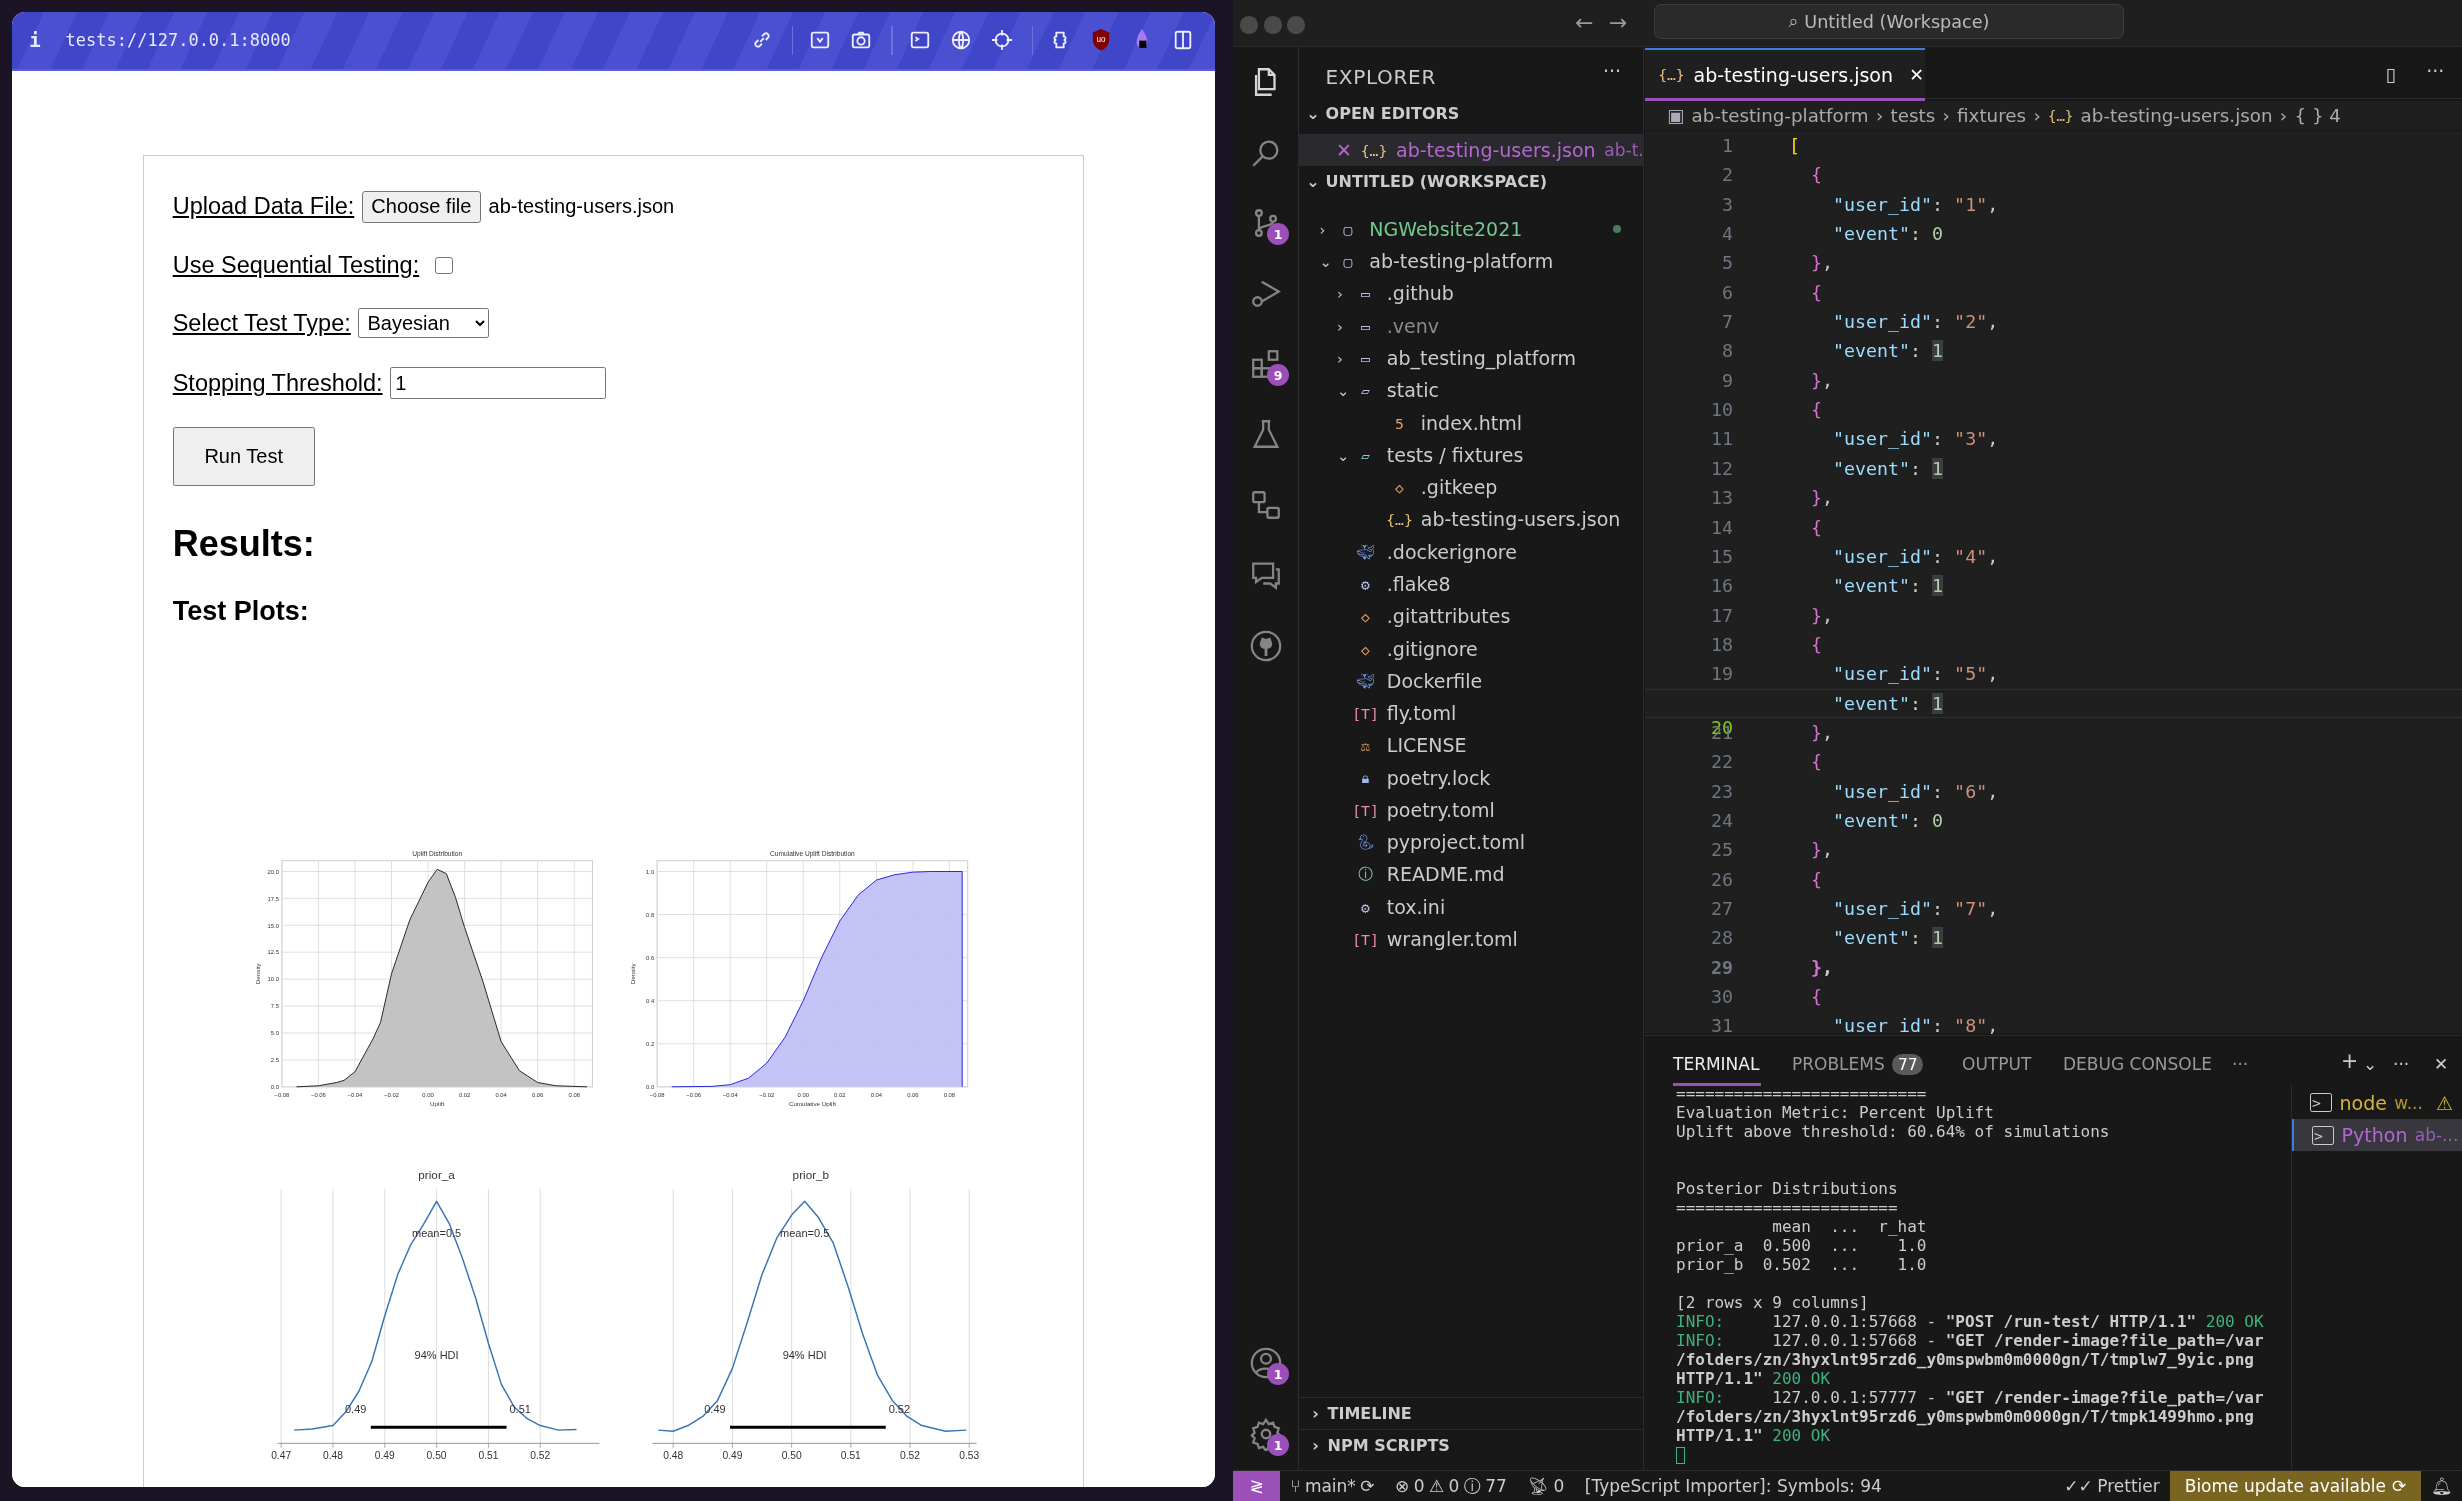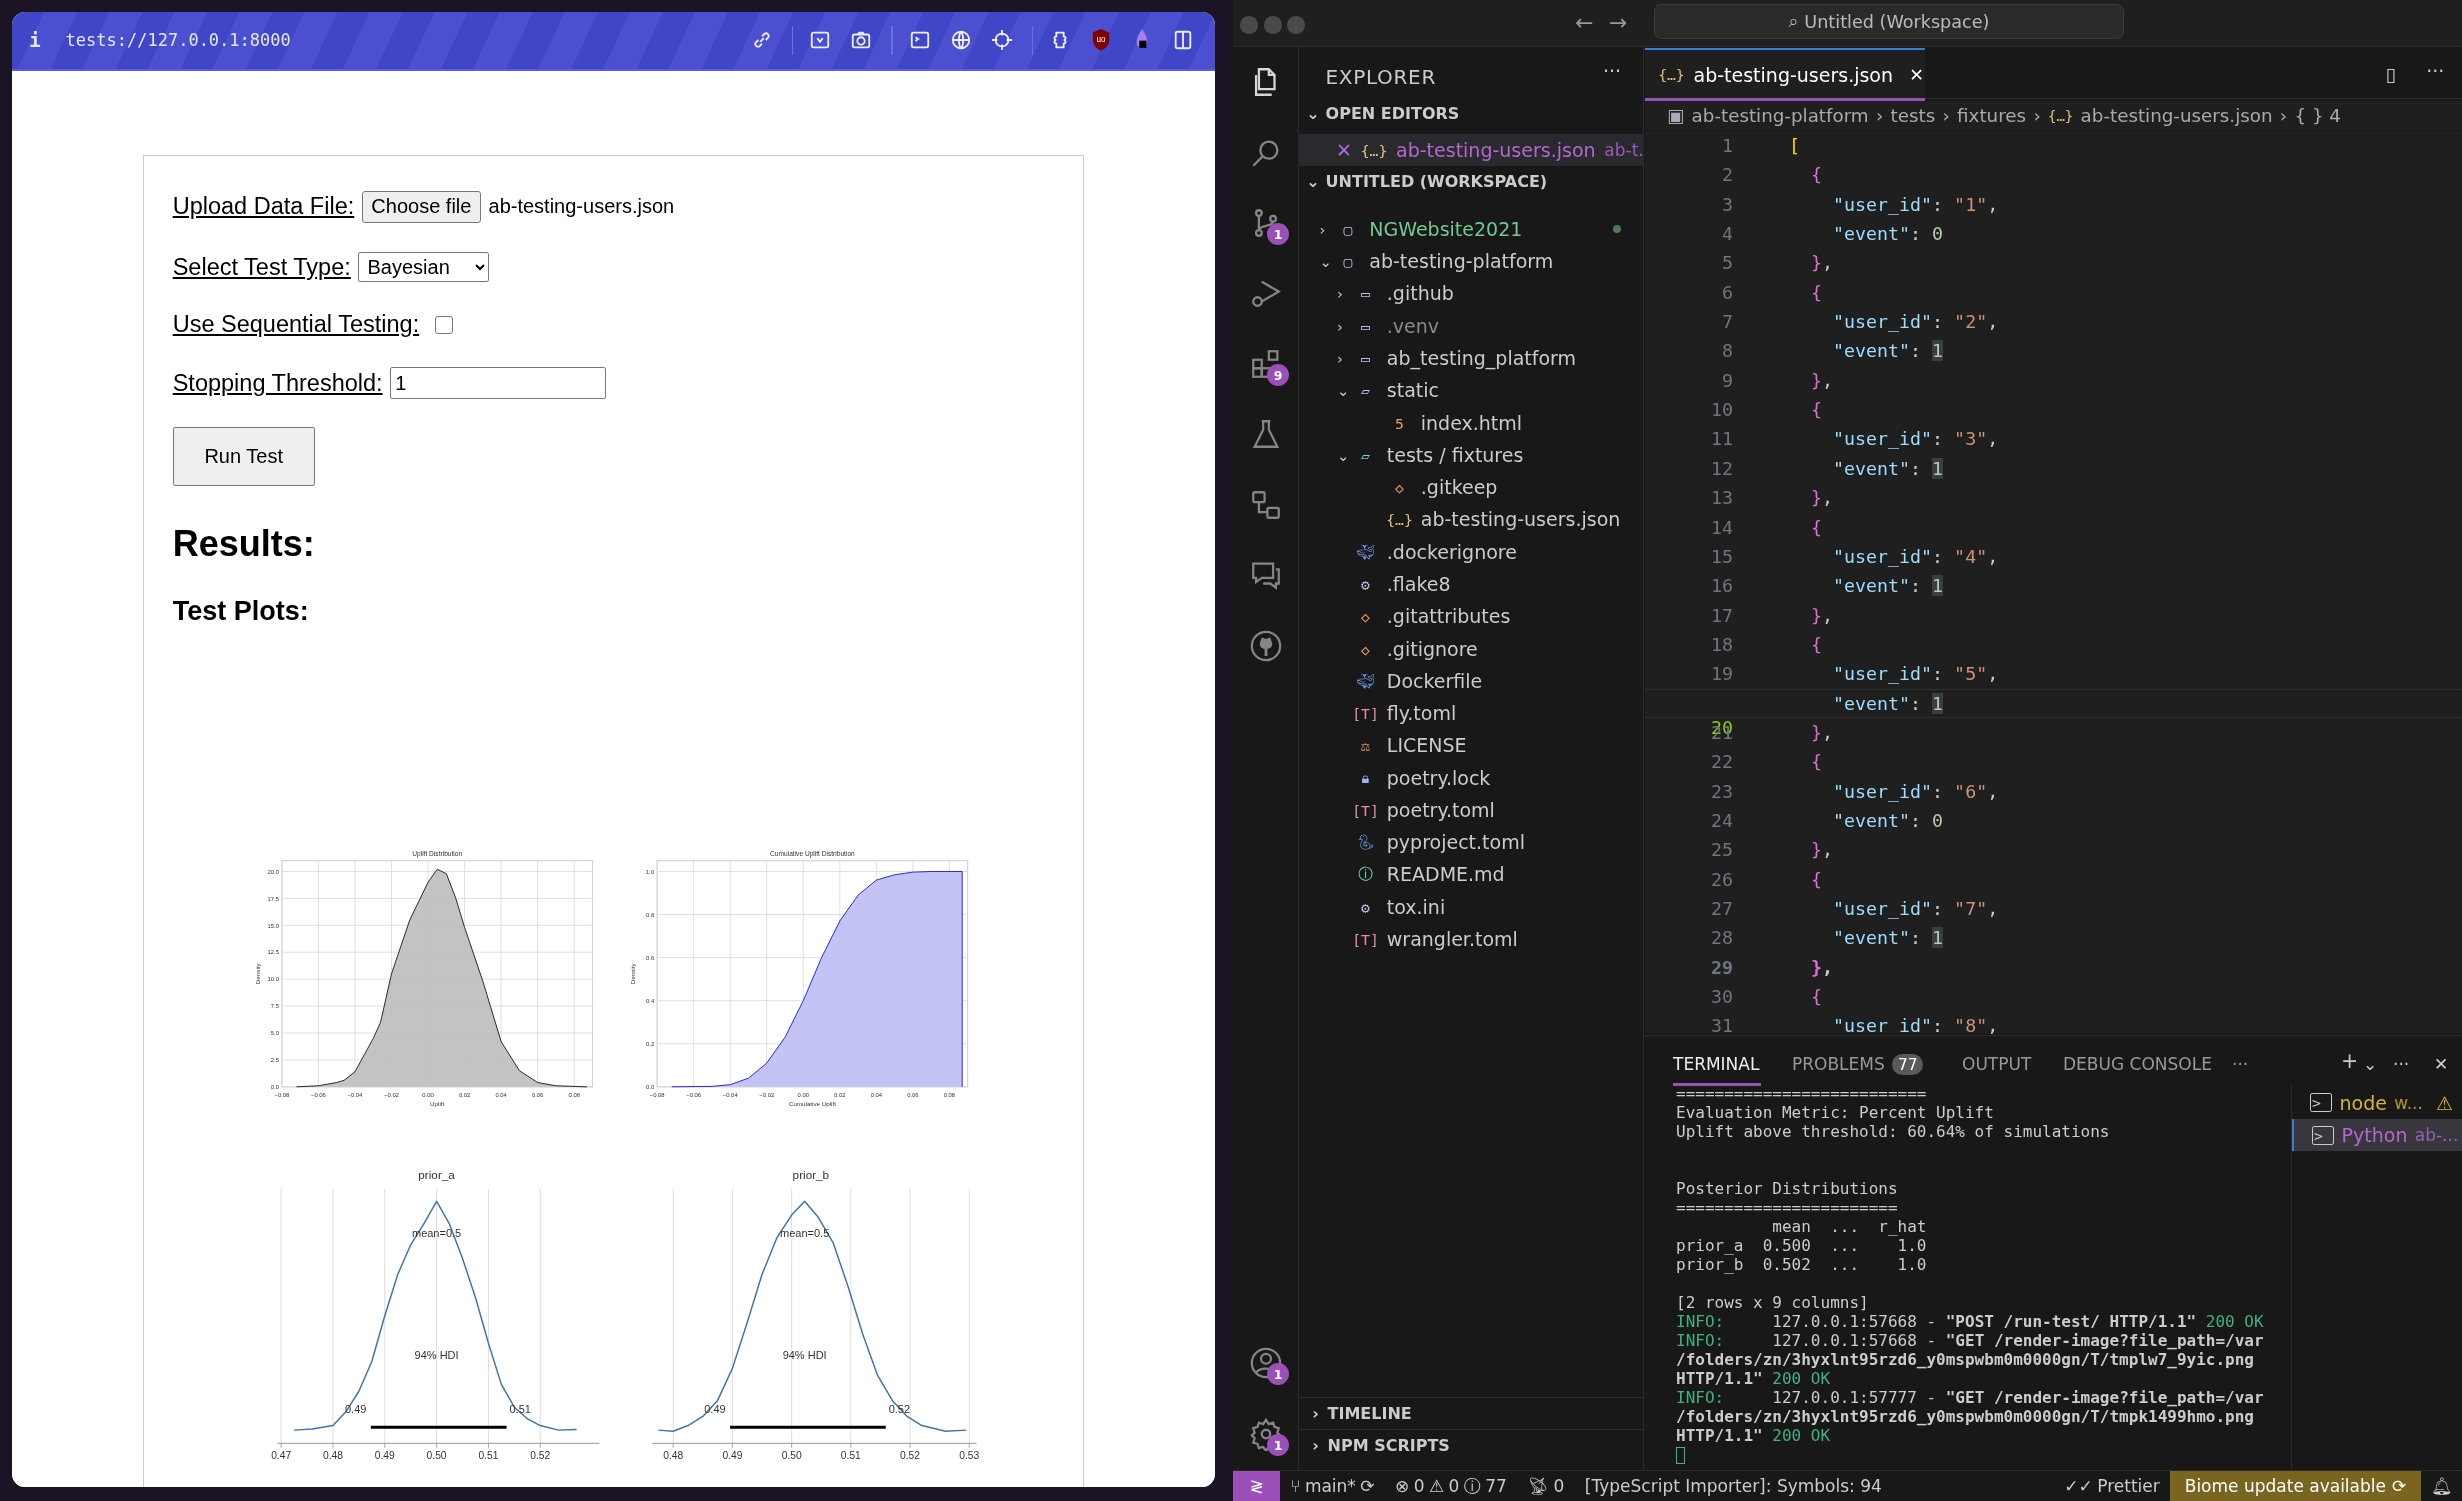--- a/index.html
+++ b/index.html
@@ -149,26 +149,26 @@
   </div>
 
   <div id="page">
     <div id="container">
       <div class="row" style="margin-top:35px">
         <span class="lbl">Upload Data File:</span>
         <span class="filebtn">Choose file</span>
         <span class="filename">ab-testing-users.json</span>
       </div>
       <div class="row">
+        <span class="lbl">Use Sequential Testing:</span>
+        <span class="cbox"></span>
+      </div>
+      <div class="row">
         <span class="lbl">Select Test Type:</span>
         <select class="sel"><option>Bayesian</option></select>
-      </div>
-      <div class="row">
-        <span class="lbl">Use Sequential Testing:</span>
-        <span class="cbox"></span>
       </div>
       <div class="row">
         <span class="lbl">Stopping Threshold:</span>
         <input class="txt" type="text" value="1" style="">
       </div>
       <button class="runbtn">Run Test</button>
       <h2 class="res">Results:</h2>
       <h3 class="tp">Test Plots:</h3>
 
       

